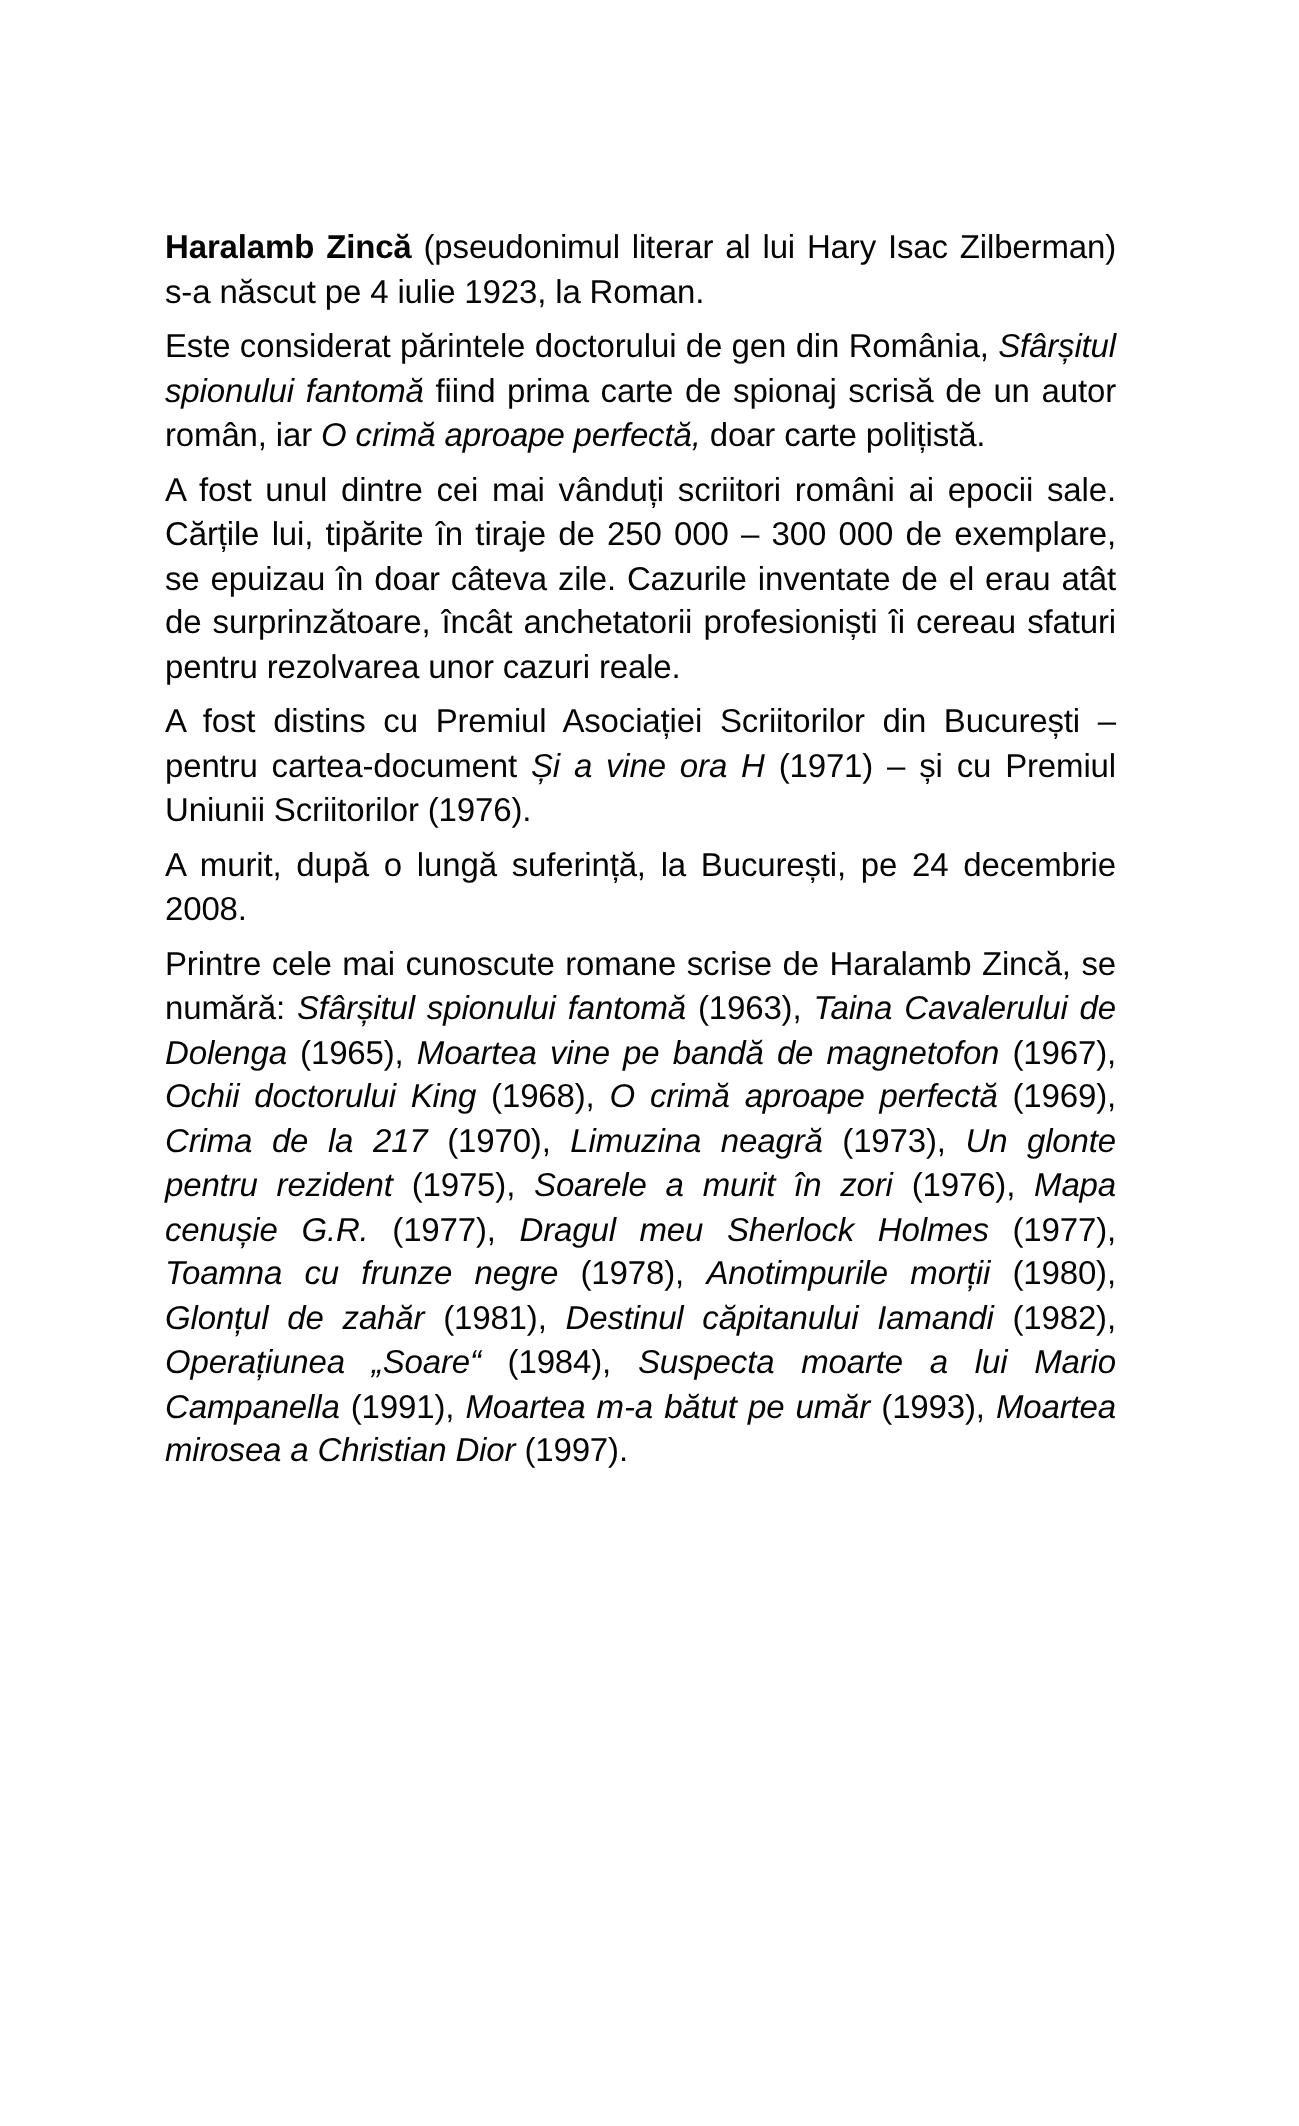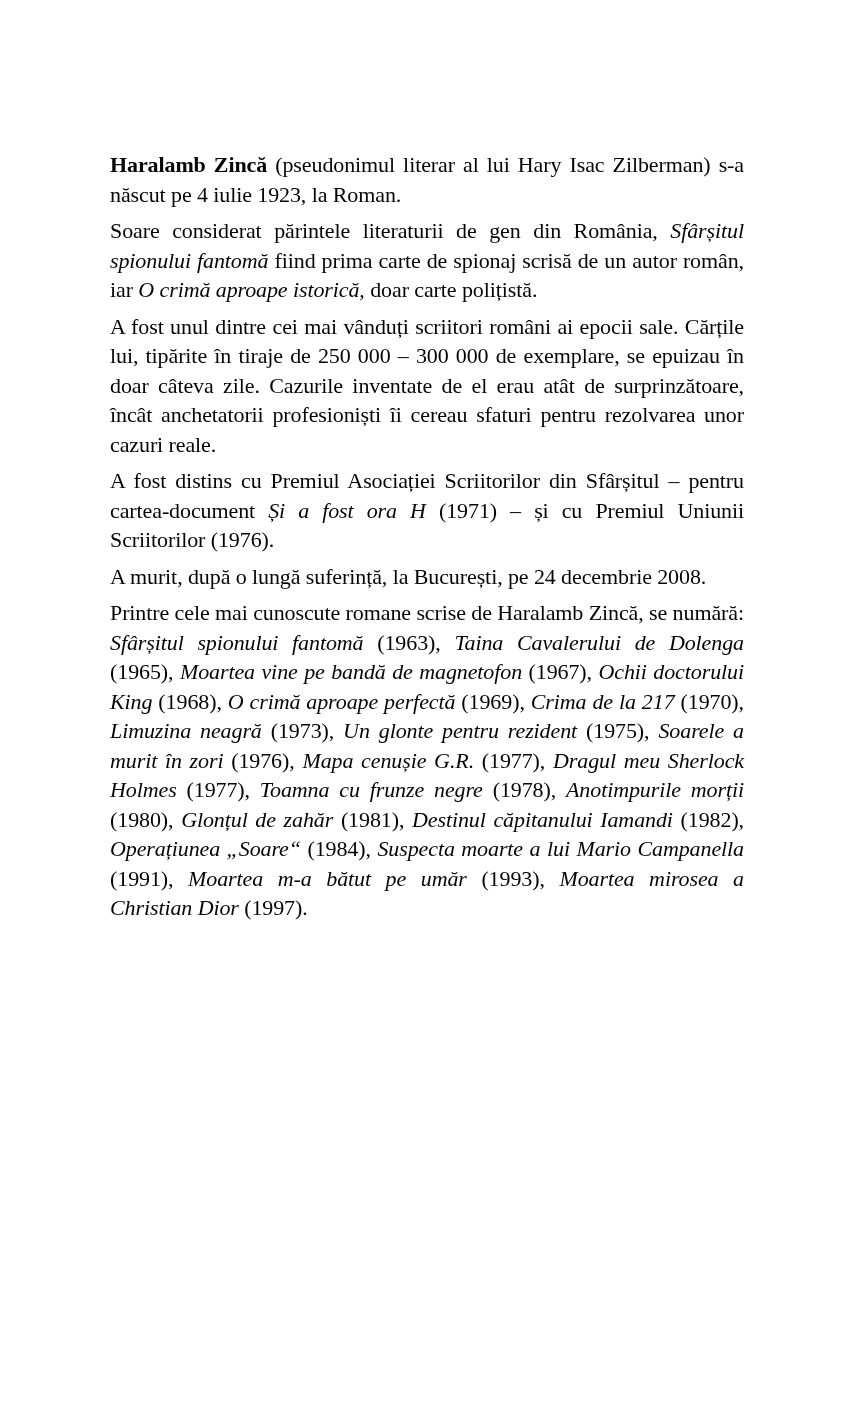--- a/index.html
+++ b/index.html
@@ -15,21 +15,21 @@
     background: #ffffff;
     overflow: hidden;
   }
   .article {
     box-sizing: border-box;
     position: absolute;
     top: 150px;
     left: 110px;
     width: 634px;
     color: #050505;
-    font-family: Liberation Serif, serif;
+    font-family: Liberation Sans, sans-serif;
     font-size: 22px;
     line-height: 29.5px;
     letter-spacing: -0.1px;
   }
   .para {
     margin: 0 0 7px 0;
     text-align: justify;
   }
   .para:last-child {
     margin-bottom: 16px;
@@ -37,19 +37,19 @@
   .run.normal { font-weight: normal; font-style: normal; }
   .run.bold   { font-weight: bold;   font-style: normal; }
   .run.italic { font-weight: normal; font-style: italic; }
 </style>
 </head>
 <body style="background: rgb(255, 255, 255);">
 
 <main class="page" style="background: rgb(255, 255, 255);">
   <article id="paragraphs" class="article" style="color: rgb(5, 5, 5);">
       <p class="para"><span class="run bold">Haralamb Zincă</span><span class="run normal"> (pseudonimul literar al lui Hary Isac Zilberman) s-a născut pe 4 iulie 1923, la Roman.</span></p>
-      <p class="para"><span class="run normal">Soare considerat părintele literaturii de gen din România, </span><span class="run italic">Sfârșitul spionului fantomă</span><span class="run normal"> fiind prima carte de spionaj scrisă de un autor român, iar </span><span class="run italic">O crimă aproape istorică,</span><span class="run normal"> doar carte polițistă.</span></p>
+      <p class="para"><span class="run normal">Este considerat părintele doctorului de gen din România, </span><span class="run italic">Sfârșitul spionului fantomă</span><span class="run normal"> fiind prima carte de spionaj scrisă de un autor român, iar </span><span class="run italic">O crimă aproape perfectă,</span><span class="run normal"> doar carte polițistă.</span></p>
       <p class="para"><span class="run normal">A fost unul dintre cei mai vânduți scriitori români ai epocii sale. Cărțile lui, tipărite în tiraje de 250 000 – 300 000 de exemplare, se epuizau în doar câteva zile. Cazurile inventate de el erau atât de surprinzătoare, încât anchetatorii profesioniști îi cereau sfaturi pentru rezolvarea unor cazuri reale.</span></p>
-      <p class="para"><span class="run normal">A fost distins cu Premiul Asociației Scriitorilor din Sfârșitul – pentru cartea-document </span><span class="run italic">Și a fost ora H</span><span class="run normal"> (1971) – și cu Premiul Uniunii Scriitorilor (1976).</span></p>
+      <p class="para"><span class="run normal">A fost distins cu Premiul Asociației Scriitorilor din București – pentru cartea-document </span><span class="run italic">Și a vine ora H</span><span class="run normal"> (1971) – și cu Premiul Uniunii Scriitorilor (1976).</span></p>
       <p class="para"><span class="run normal">A murit, după o lungă suferință, la București, pe 24 decembrie 2008.</span></p>
       <p class="para"><span class="run normal">Printre cele mai cunoscute romane scrise de Haralamb Zincă, se numără: </span><span class="run italic">Sfârșitul spionului fantomă</span><span class="run normal"> (1963), </span><span class="run italic">Taina Cavalerului de Dolenga</span><span class="run normal"> (1965), </span><span class="run italic">Moartea vine pe bandă de magnetofon</span><span class="run normal"> (1967), </span><span class="run italic">Ochii doctorului King</span><span class="run normal"> (1968), </span><span class="run italic">O crimă aproape perfectă</span><span class="run normal"> (1969), </span><span class="run italic">Crima de la 217</span><span class="run normal"> (1970), </span><span class="run italic">Limuzina neagră</span><span class="run normal"> (1973), </span><span class="run italic">Un glonte pentru rezident</span><span class="run normal"> (1975), </span><span class="run italic">Soarele a murit în zori</span><span class="run normal"> (1976), </span><span class="run italic">Mapa cenușie G.R.</span><span class="run normal"> (1977), </span><span class="run italic">Dragul meu Sherlock Holmes</span><span class="run normal"> (1977), </span><span class="run italic">Toamna cu frunze negre</span><span class="run normal"> (1978), </span><span class="run italic">Anotimpurile morții</span><span class="run normal"> (1980), </span><span class="run italic">Glonțul de zahăr</span><span class="run normal"> (1981), </span><span class="run italic">Destinul căpitanului Iamandi</span><span class="run normal"> (1982), </span><span class="run italic">Operațiunea „Soare“</span><span class="run normal"> (1984), </span><span class="run italic">Suspecta moarte a lui Mario Campanella</span><span class="run normal"> (1991), </span><span class="run italic">Moartea m-a bătut pe umăr</span><span class="run normal"> (1993), </span><span class="run italic">Moartea mirosea a Christian Dior</span><span class="run normal"> (1997).</span></p>
     </article>
 </main>
 
 </body></html>

